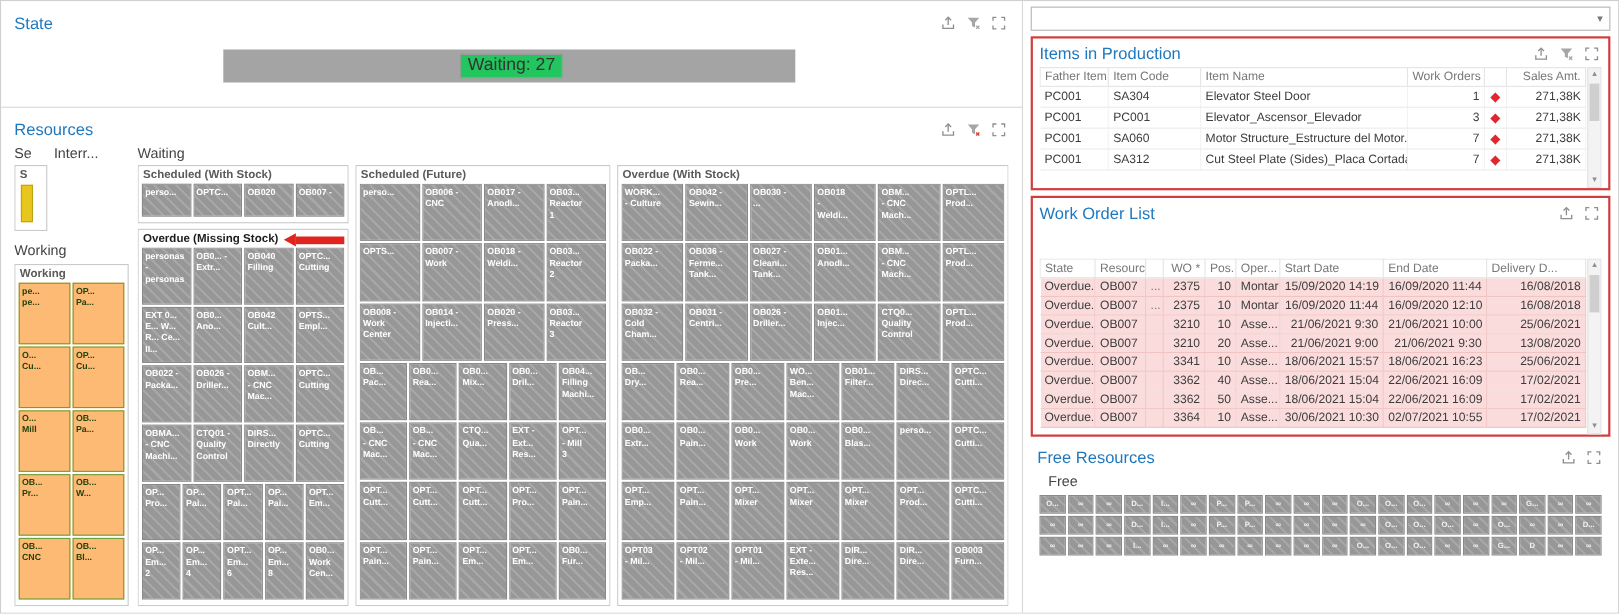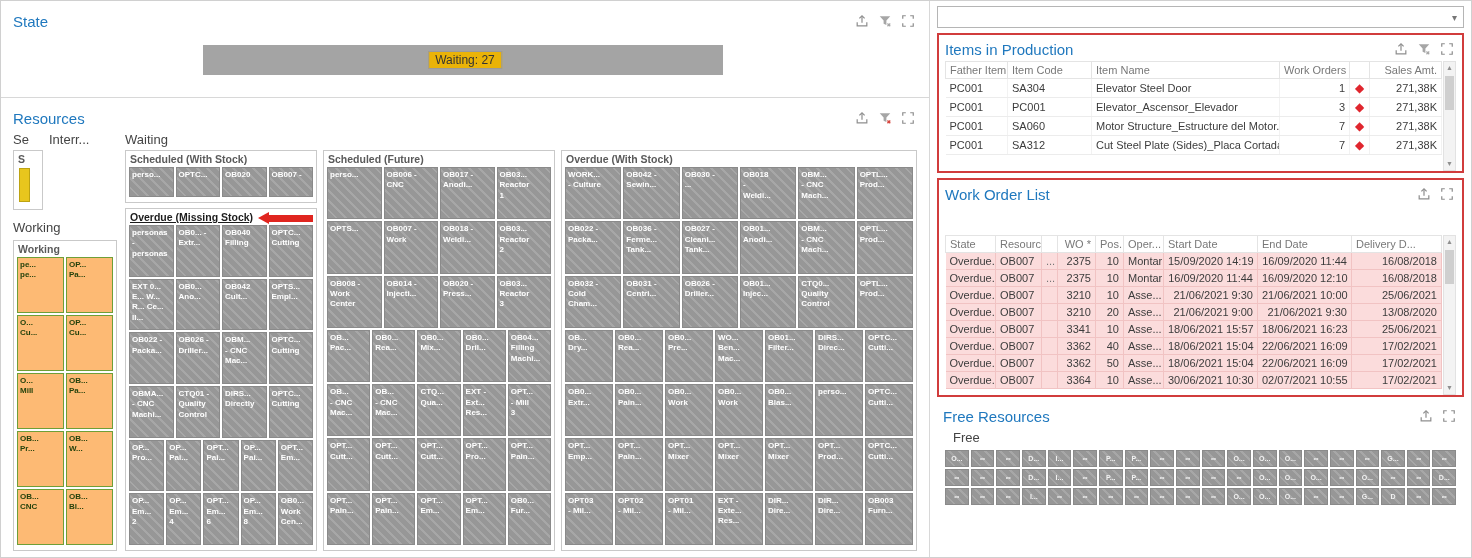--- a/index.html
+++ b/index.html
@@ -12,36 +12,36 @@
   .panel-title { color:#1f78be; font-size:15px; white-space:nowrap; }
   .panel-icons { display:flex; gap:9px; align-items:center; padding-right:2px; }
   .icon-btn { width:14px; height:14px; cursor:pointer; display:inline-flex; }
 
   
   .left-col { width:929px; border-right:1px solid #d8d8d8; display:flex; flex-direction:column; flex:none; }
   .state-panel { height:97px; border-bottom:1px solid #d8d8d8; padding:8px 12px 6px; flex:none; }
   .state-bar-wrap { position:relative; margin-top:12px; height:30px; }
   .state-bar { position:absolute; left:21%; width:57.5%; height:30px; background:#a4a4a4; }
   .state-bar-label { position:absolute; left:50%; top:50%; transform:translate(-50%,-50%);
-                     background:#eab308; border:1px solid #9a9a9a; font-size:12px; color:#333; padding:1px 6px; white-space:nowrap; }
+                     background:#22c55e; border:1px solid #9a9a9a; font-size:16px; color:#333; padding:1px 6px; white-space:nowrap; }
 
   .resources-panel { flex:1; padding:8px 12px 6px; display:flex; flex-direction:column; overflow:hidden; }
   .res-body { display:flex; flex:1; gap:8px; margin-top:2px; overflow:hidden; }
   .res-left { width:104px; flex:none; display:flex; flex-direction:column; }
   .mini-headers { display:flex; font-size:13px; color:#444; height:18px; flex:none; }
   .mini-headers .mh1 { width:36px; }
   .mini-groups { display:flex; gap:3px; height:60px; flex:none; }
   .setup-gb { width:30px; }
   .interr-gb { flex:1; }
   .section-header { font-size:13px; color:#444; height:18px; flex:none; }
   .working-h { margin-top:10px; margin-bottom:2px; }
 
   .groupbox { border:1px solid #c9c9c9; padding:2px 3px 3px; background:#fff; }
   .groupbox-title { font-size:10.5px; font-weight:bold; color:#5a5a5a; padding:0 1px 2px; white-space:nowrap; overflow:hidden; }
-  .gb-dark { color:#1c1c1c;text-decoration:underline; }
+  .gb-dark { color:#1c1c1c; }
   .gb-title-row { display:flex; align-items:center; flex:none; }
   .groupbox.grow { display:flex; flex-direction:column; flex:1; overflow:hidden; }
   .tile-fill { flex:1; display:flex; flex-direction:column; overflow:hidden; }
   .tile-fill .tile-row { flex:1; }
 
   .tile-row { display:flex; gap:2px; margin-bottom:2px; }
   .tile { flex:1; min-height:30px; padding:2px 2px; overflow:hidden;
           background:repeating-linear-gradient(45deg,#979797 0 5px,#a7a7a7 5px 7px);
           border:1px solid #8a8a8a; color:#fff; font-size:8px; font-weight:bold; line-height:1.3; }
   .tile.green { background:#fdba74; border-color:#6f9f37; color:#24420c; min-height:46px; }

